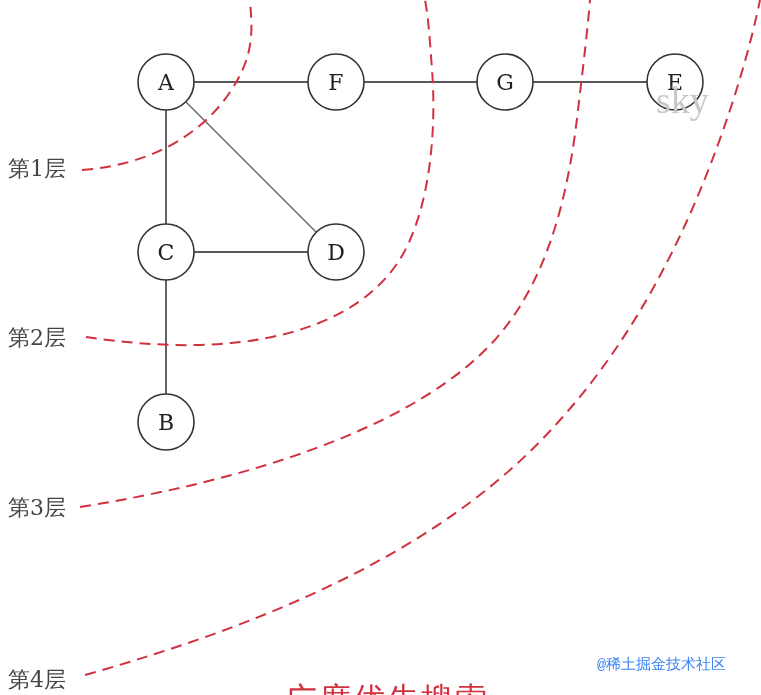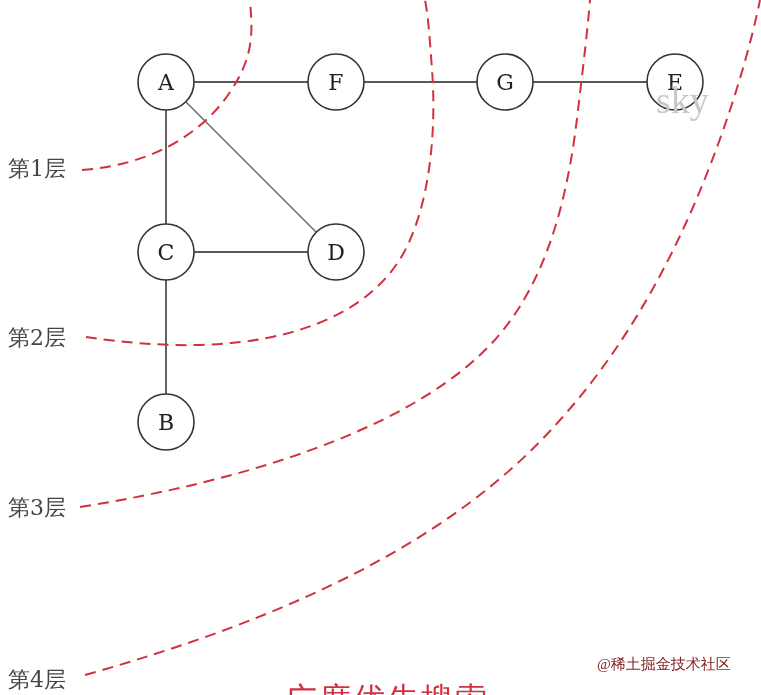--- a/index.html
+++ b/index.html
@@ -5,21 +5,21 @@
   html, body { margin: 0; padding: 0; background: #ffffff; }
   body { width: 761px; height: 695px; overflow: hidden; position: relative; }
   #canvas { position: absolute; left: 0; top: 0; }
   .node-circle { fill: #ffffff; stroke: #333333; stroke-width: 1.6; }
   .node-label { font-family: "DejaVu Serif", "Liberation Serif", serif; font-size: 22px; fill: #222222; text-anchor: middle; dominant-baseline: central; }
   .edge { stroke: #222222; stroke-width: 1.4; }
   .edge-gray { stroke: #666666; stroke-width: 1.4; }
   .layer-curve { fill: none; stroke: #d0313f; stroke-width: 2; stroke-dasharray: 11 7; }
   .layer-label { font-family: "DejaVu Serif", "Liberation Serif", serif; font-size: 22px; fill: #444444; }
   .watermark-sky { font-family: "Liberation Serif", "DejaVu Serif", serif; font-size: 38px; fill: #c8c8c8; }
-  .watermark-juejin { position: absolute; left: 597px; top: 655px; font-family: Liberation Serif, serif; font-size: 15px; color: #7f1d1d; white-space: nowrap; }
+  .watermark-juejin { position: absolute; left: 597px; top: 655px; font-family: Liberation Mono, monospace; font-size: 15px; color: #3b82f6; white-space: nowrap; }
   .caption { position: absolute; left: 285px; top: 678px; font-family: "DejaVu Serif", "Liberation Serif", serif; font-size: 32px; color: #d0313f; white-space: nowrap; letter-spacing: 2px; }
 </style>
 </head>
 <body>
 
 <svg id="canvas" width="761" height="695" viewBox="0 0 761 695" xmlns="http://www.w3.org/2000/svg">
 
   <g>
     <line class="edge" x1="194" y1="82" x2="308" y2="82"></line>
     <line class="edge" x1="364" y1="82" x2="477" y2="82"></line>

